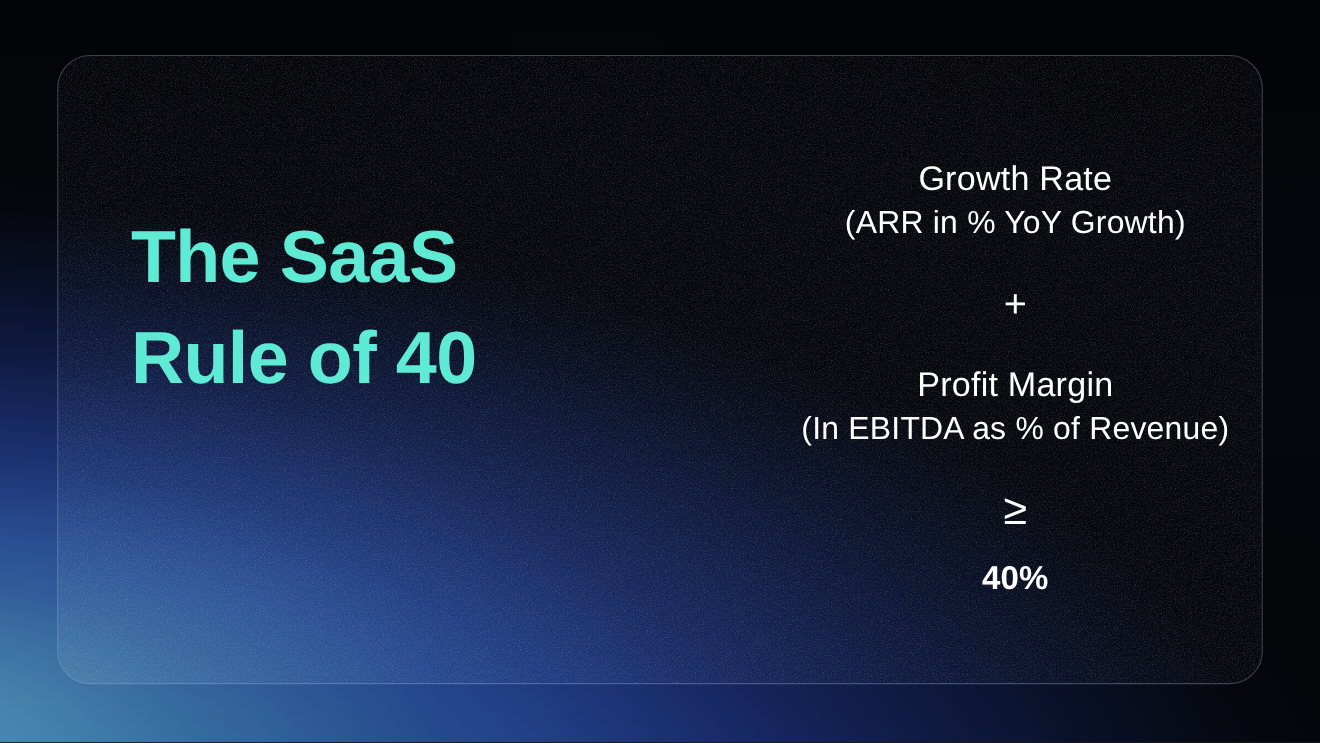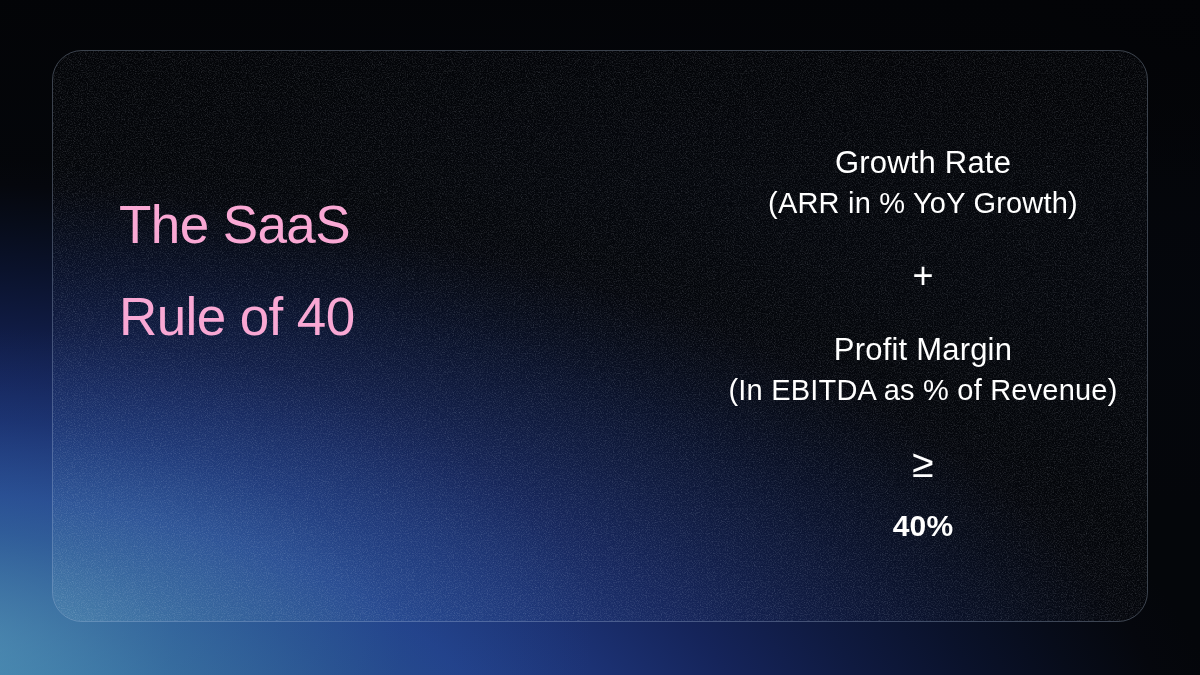--- a/index.html
+++ b/index.html
@@ -123,23 +123,23 @@
     position: absolute;
     inset: 0;
   }
 
   
   .headline {
     position: absolute;
     left: 66px;
     top: 92px;
     width: 470px;
-    color: #f9a8d4;
-    font-size: 53px;
-    font-weight: 400;
+    color: #5eead4;
+    font-size: 67px;
+    font-weight: 700;
     line-height: 92px;
     letter-spacing: -0.6px;
     white-space: pre-line;
   }
 
   
   .formula {
     position: absolute;
     left: 566px;
     top: 92px;

